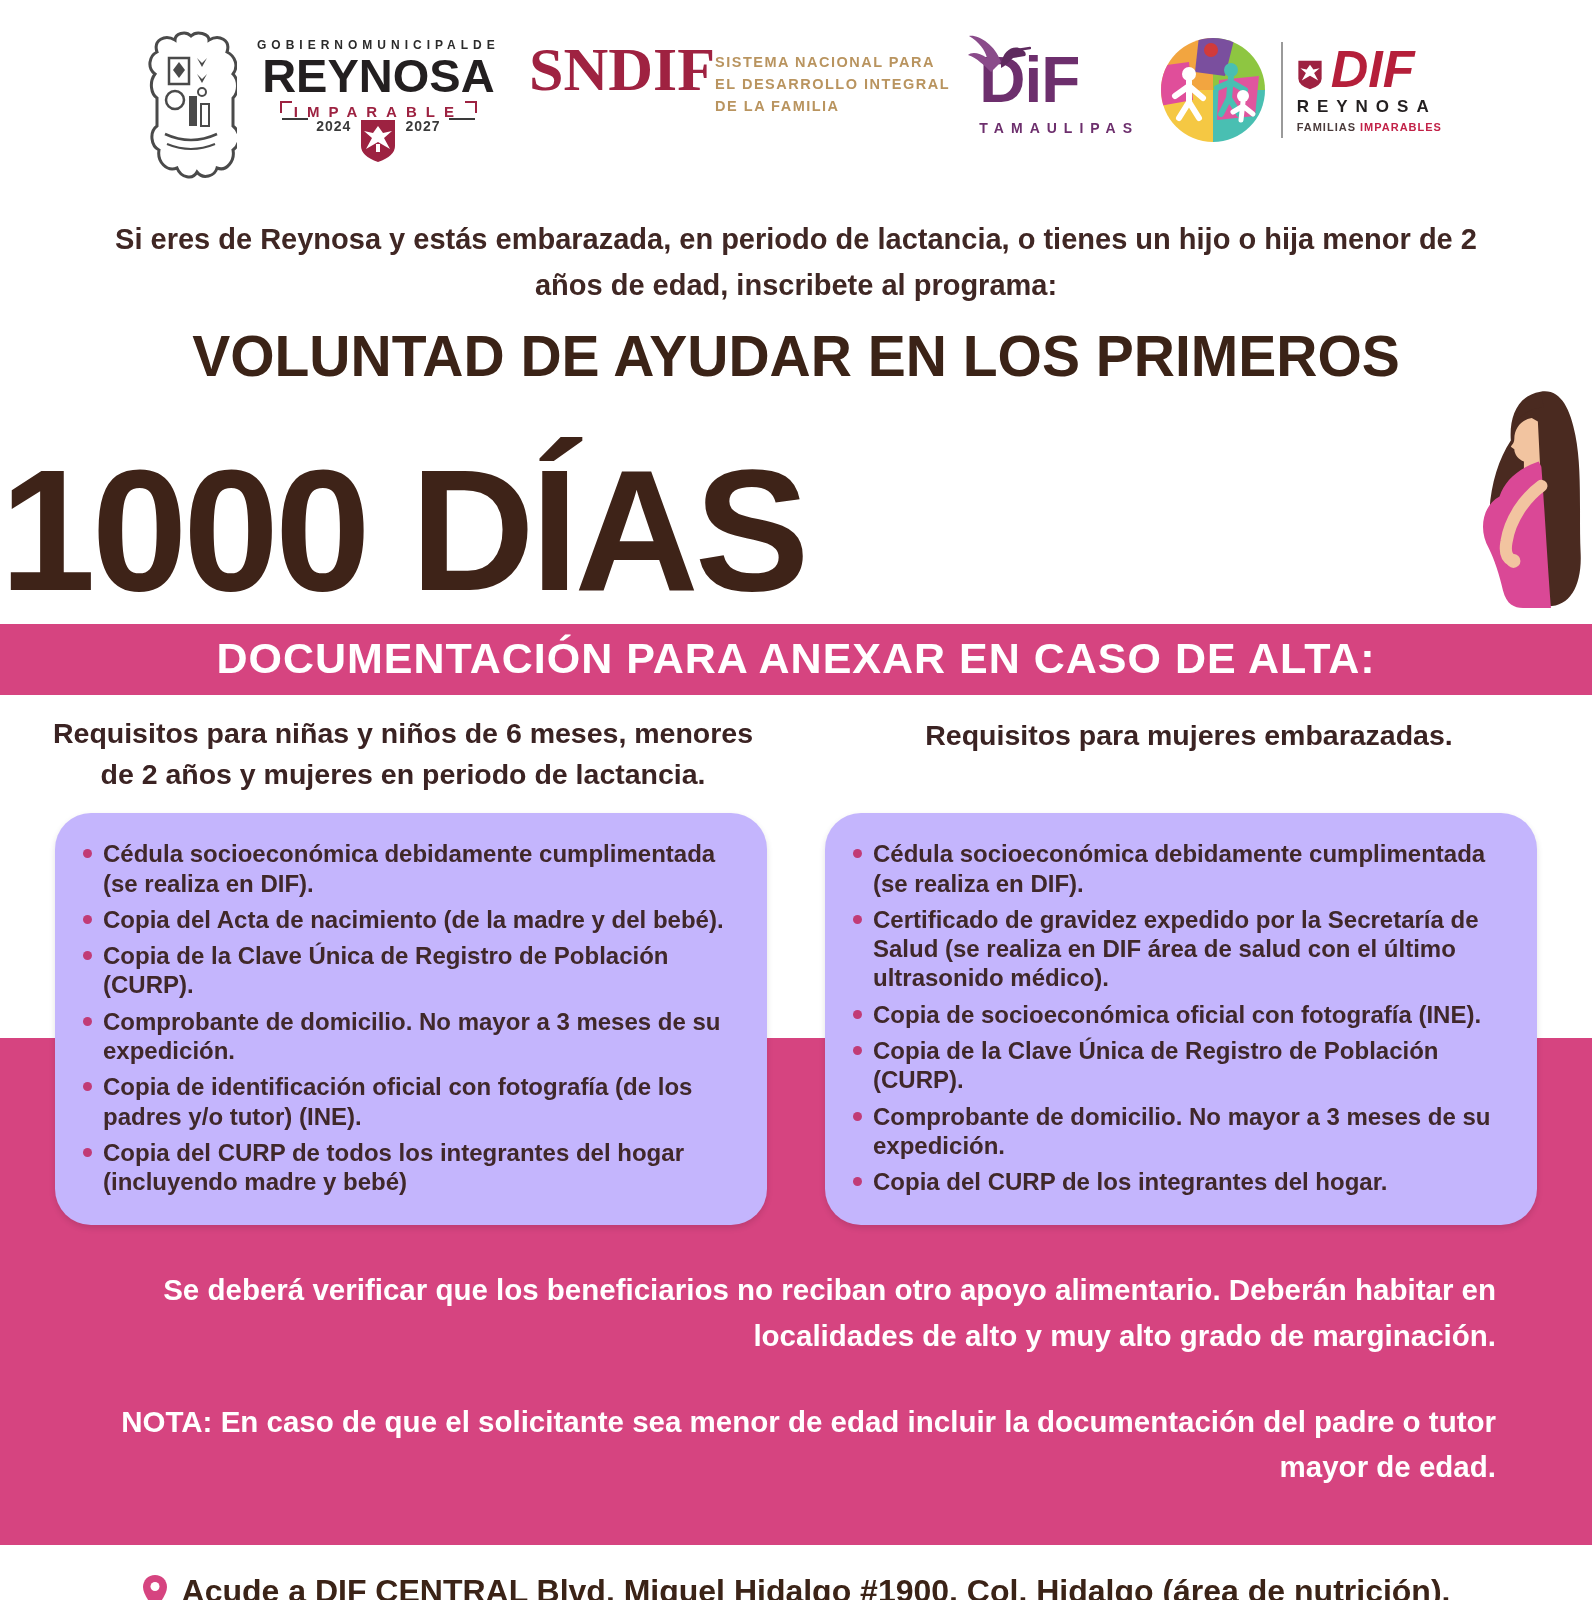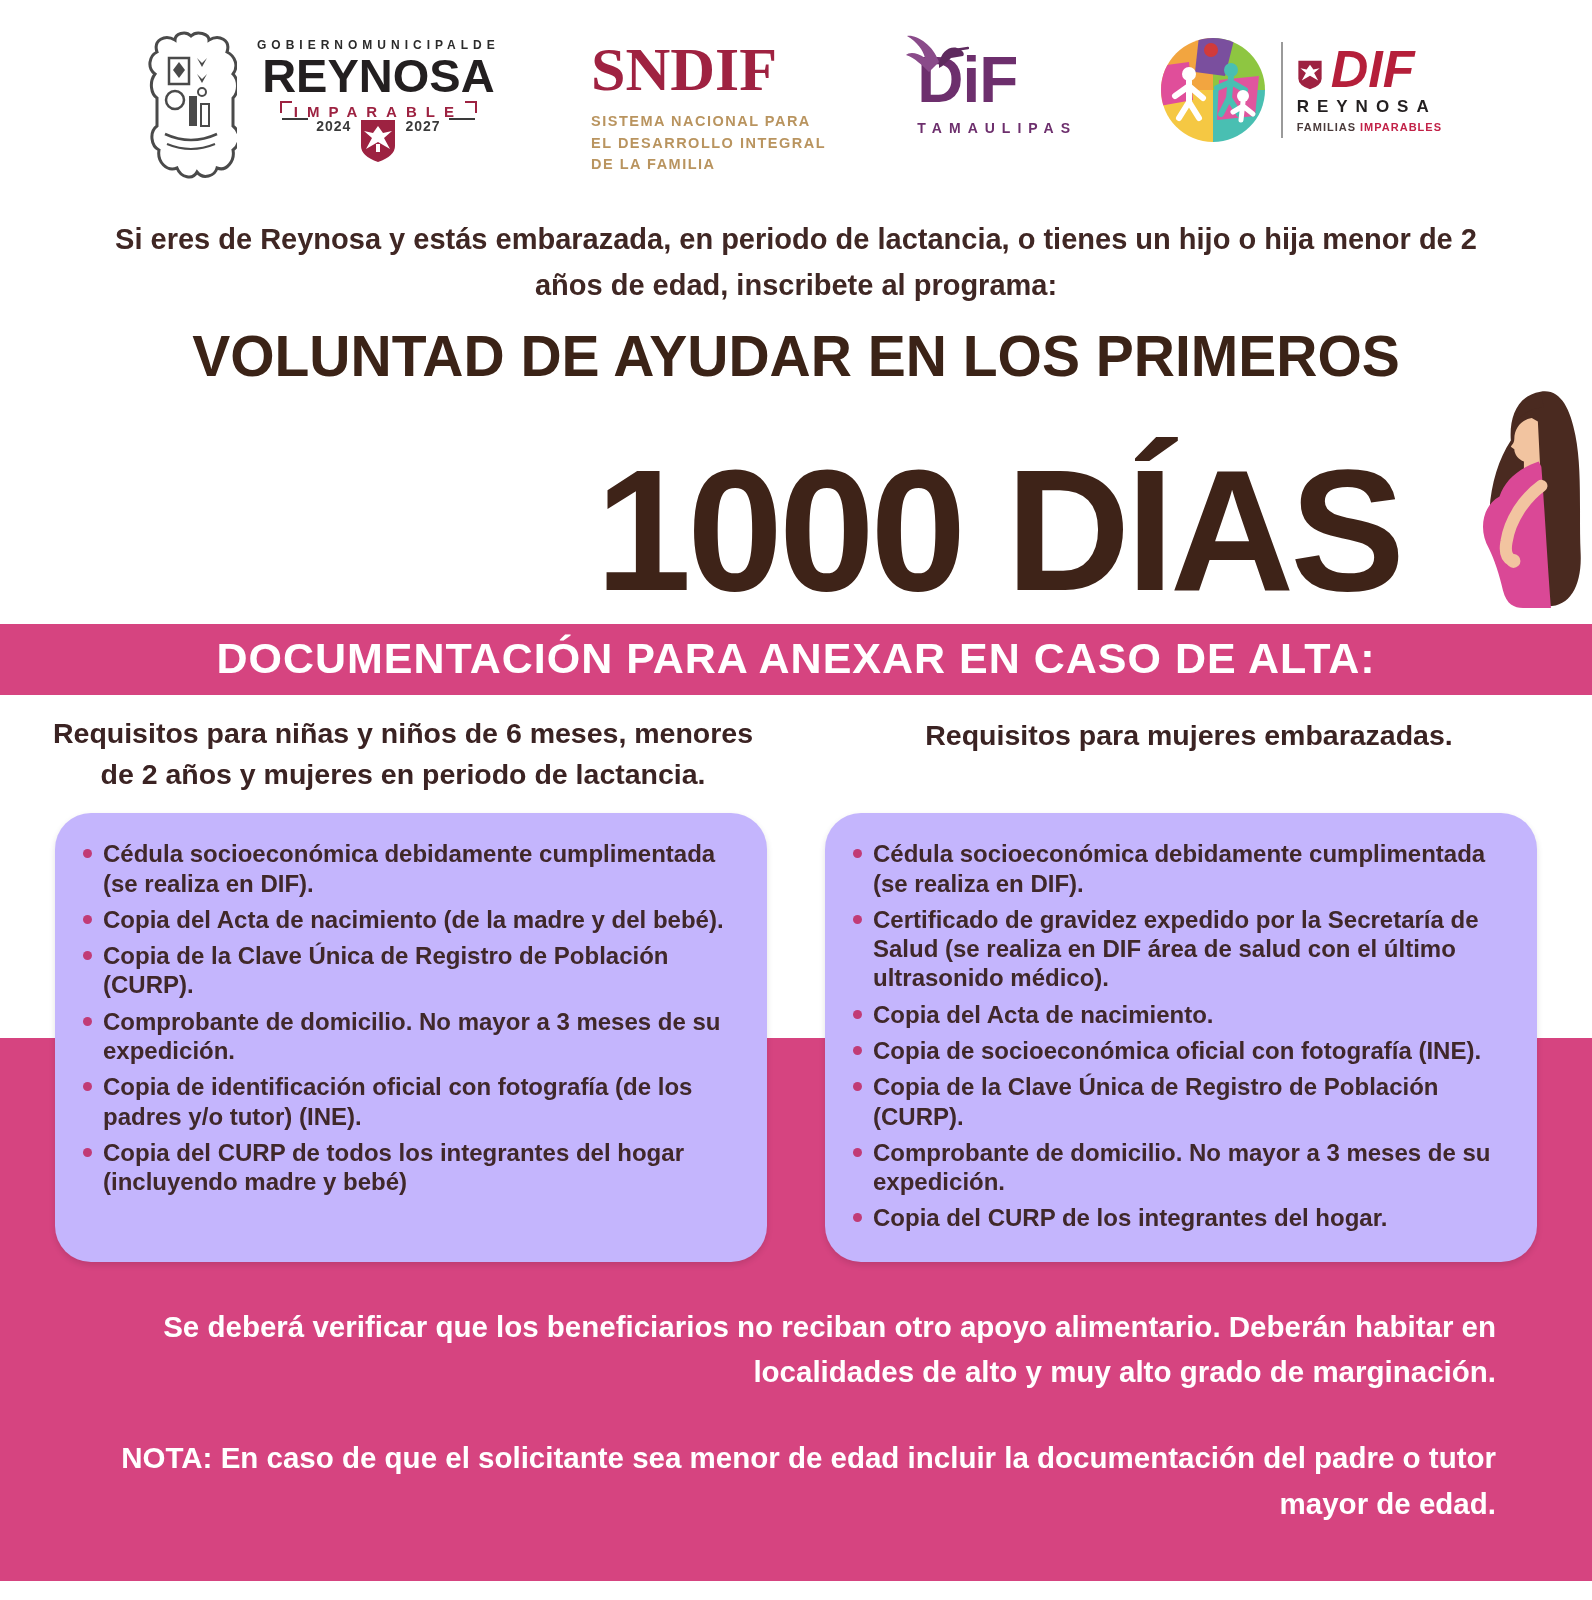--- a/index.html
+++ b/index.html
@@ -23,21 +23,21 @@
     color:#9d2241; padding:2px 14px; margin-top:1px;
   }
   .rey-imparable::before, .rey-imparable::after {
     content:""; position:absolute; top:0; width:10px; height:10px; border:2px solid #9d2241;
   }
   .rey-imparable::before { left:0; border-right:none; border-bottom:none; }
   .rey-imparable::after  { right:0; border-left:none; border-bottom:none; }
   .rey-years { display:flex; align-items:flex-start; gap:8px; margin-top:-4px; }
   .rey-years .dash { width:26px; height:2px; background:#3a3a3a; }
   .rey-years .yr { font-size:14px; font-weight:bold; color:#3a3a3a; letter-spacing:1px; }
-  .logo-sndif { display:flex; flex-direction:column; padding-top:10px; }
+  .logo-sndif { display:flex; flex-direction:row; padding-top:10px; }
   .sndif-acronym { font-family:"Liberation Serif", serif; font-size:62px; font-weight:bold; color:#9f2241; line-height:0.95; }
   .sndif-sub { margin-top:12px; font-size:14.5px; font-weight:bold; letter-spacing:1.5px; color:#b9945f; line-height:1.5; }
   .logo-dift { position:relative; padding-top:22px; width:150px; }
   .dift-acronym { font-size:64px; font-weight:800; color:#6d2f6d; line-height:0.9; letter-spacing:-1px; }
   .dift-caption { margin-top:10px; font-size:14px; font-weight:bold; letter-spacing:7px; color:#6d2f6d; }
   .hummingbird { position:absolute; top:-2px; left:-12px; }
   .logo-difr { display:flex; align-items:center; gap:14px; padding-top:6px; }
   .difr-divider { width:2px; height:96px; background:#9a9a9a; }
   .difr-col { display:flex; flex-direction:column; }
   .difr-row { display:flex; align-items:flex-end; gap:8px; }
@@ -48,21 +48,21 @@
   .difr-tag .t2 { color:#c22147; }
   
   .intro {
     margin:36px auto 0; max-width:1430px; text-align:center;
     font-size:29px; font-weight:bold; color:#402724; line-height:1.6;
   }
   .title {
     margin-top:14px; text-align:center; font-size:57px; font-weight:800;
     letter-spacing:0px; color:#3b2317;
   }
-  .bigrow { display:flex; justify-content:flex-end; align-items:flex-end; gap:6px; margin-top:4px; height:215px; }
+  .bigrow { display:flex; justify-content:space-between; align-items:flex-end; gap:6px; margin-top:4px; height:215px; }
   .bignum { font-size:172px; font-weight:800; letter-spacing:-4px; color:#3e2318; line-height:1.0; transform:translateY(8px); }
   
   .banner {
     margin-top:16px; background:#d64480; color:#ffffff; text-align:center;
     font-size:43px; font-weight:bold; letter-spacing:1px; padding:10px 0 12px;
   }
   
   .req-heads { display:flex; padding:18px 40px 0; gap:60px; }
   .req-heads .h { flex:1; text-align:center; font-size:28.5px; font-weight:bold; color:#3b2323; line-height:1.45; }
   .req-heads .h.right { padding-top:2px; }
@@ -238,21 +238,20 @@
           <li>Copia de la Clave Única de Registro de Población (CURP).</li>
           <li>Comprobante de domicilio. No mayor a 3 meses de su expedición.</li>
           <li>Copia de identificación oficial con fotografía (de los padres y/o tutor) (INE).</li>
           <li>Copia del CURP de todos los integrantes del hogar (incluyendo madre y bebé)</li>
         </ul>
       </div>
       <div class="card">
         <ul>
           <li>Cédula socioeconómica debidamente cumplimentada (se realiza en DIF).</li>
           <li>Certificado de gravidez expedido por la Secretaría de Salud (se realiza en DIF área de salud con el último ultrasonido médico).</li>
-          <li>Copia del Acta de nacimiento.</li>
           <li>Copia de socioeconómica oficial con fotografía (INE).</li>
           <li>Copia de la Clave Única de Registro de Población (CURP).</li>
           <li>Comprobante de domicilio. No mayor a 3 meses de su expedición.</li>
           <li>Copia del CURP de los integrantes del hogar.</li>
         </ul>
       </div>
     </div>
     <div class="notes">
       <p>Se deberá verificar que los beneficiarios no reciban otro apoyo alimentario. Deberán habitar en localidades de alto y muy alto grado de marginación.</p>
       <p>NOTA: En caso de que el solicitante sea menor de edad incluir la documentación del padre o tutor mayor de edad.</p>

